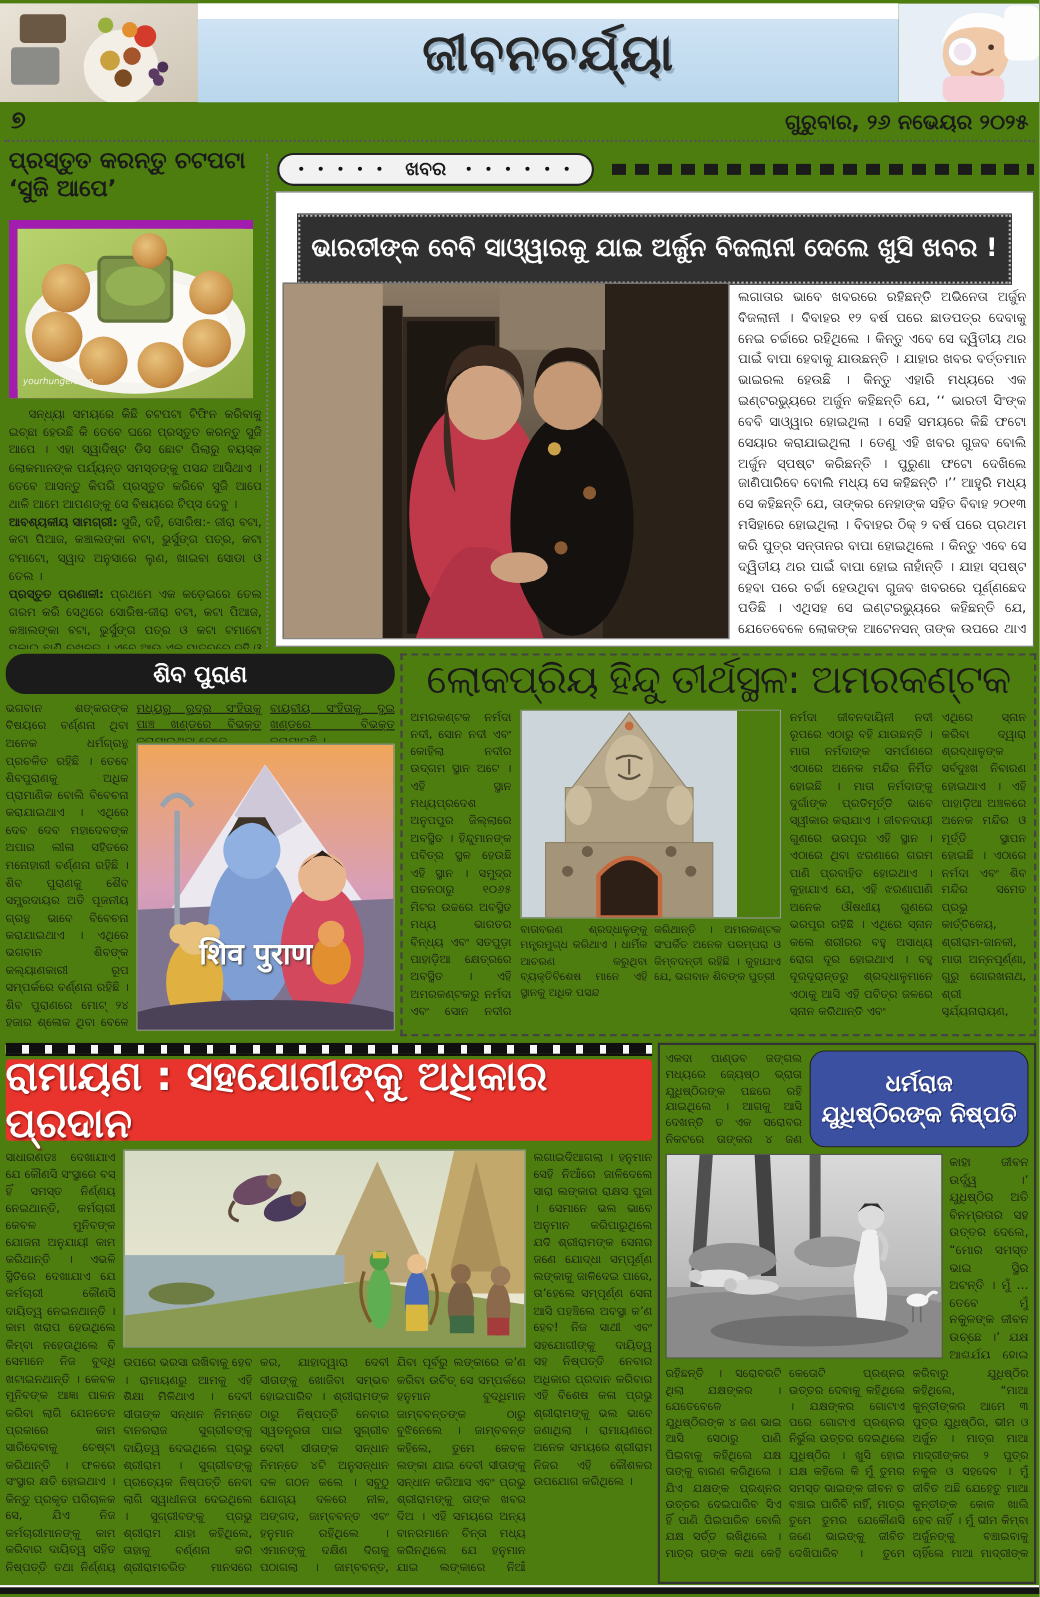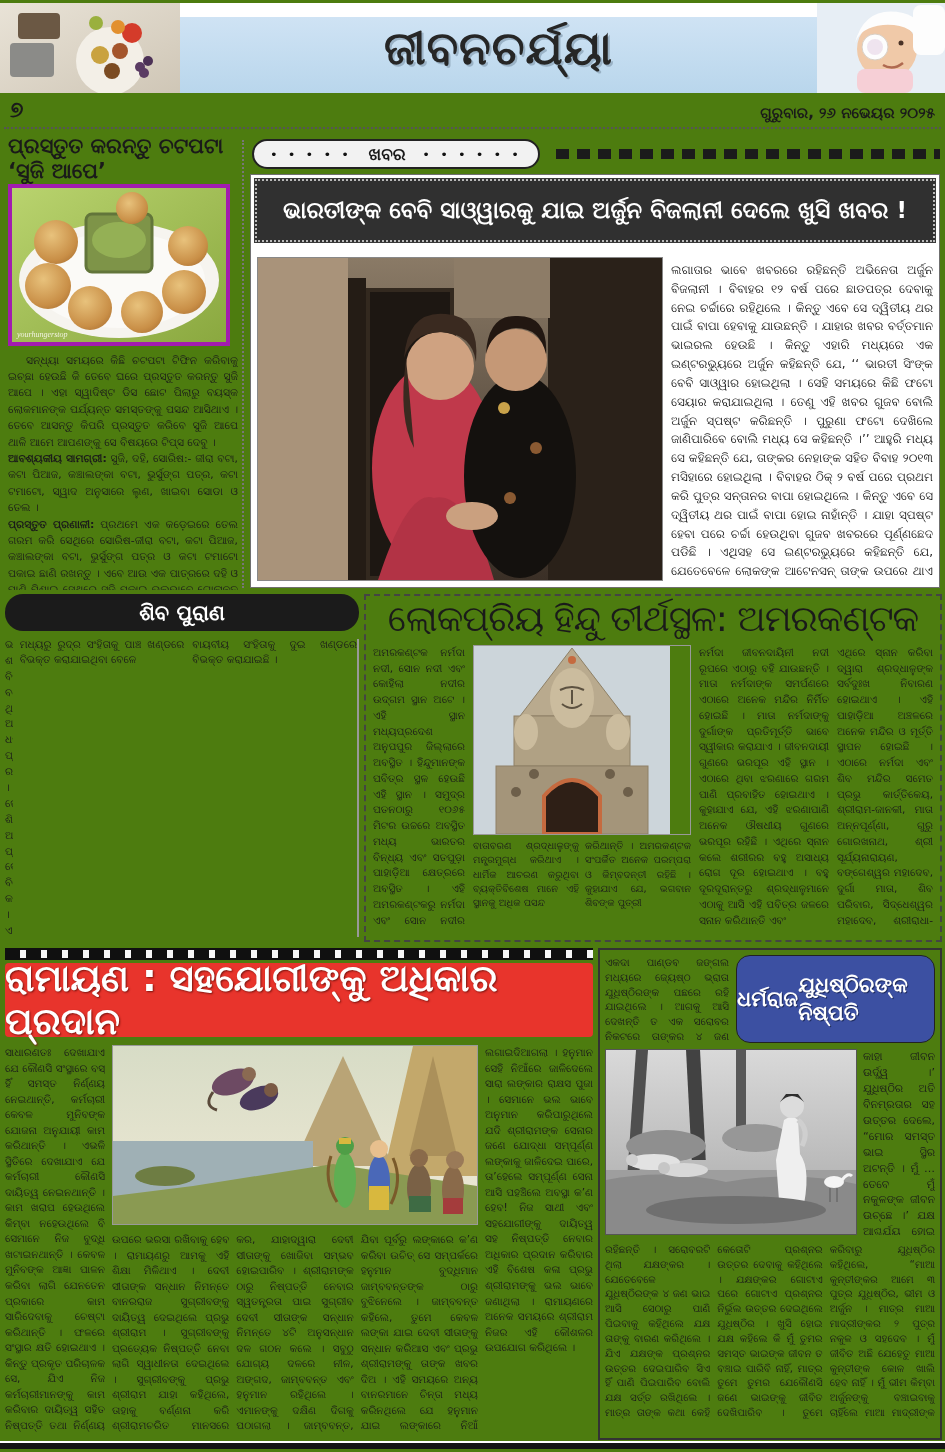--- a/index.html
+++ b/index.html
@@ -6,62 +6,62 @@
   body { background:#e9e9e9; font-family:"DejaVu Sans","Liberation Sans",sans-serif; }
   .page { position:relative; width:945px; height:1452px; margin:0 auto; background:#4d7c0f; overflow:hidden; color:#1a1a1a; }
 
   
   .masthead { position:absolute; left:0; top:3px; width:945px; height:90px; display:flex; }
   .mast-img { height:90px; overflow:hidden; }
   .mast-band { flex:1; background:linear-gradient(#ffffff 0 14px, #cfe3f4 14px, #b9d6ec); display:flex; align-items:center; justify-content:center; }
   .mast-title { font-size:46px; font-weight:800; color:#262626; letter-spacing:1px; text-shadow:2px 2px 0 #9ab2c6; }
   .dateline { position:absolute; left:10px; top:94px; width:925px; height:28px; display:flex; justify-content:space-between; align-items:flex-end; }
   .pageno { font-size:22px; font-weight:800; }
-  .pagedate { font-size:15px; font-weight:700; }
+  .pagedate { font-size:19px; font-weight:700; }
   .toprule { position:absolute; left:4px; top:127px; width:937px; border-top:2px dotted #555; }
 
   
   .recipe { position:absolute; left:8px; top:134px; width:230px; height:456px; overflow:hidden; }
   .recipe-head { font-size:21px; font-weight:800; line-height:1.18; }
-  .recipe-photo { position:relative; margin-top:0; width:222px; height:162px; border:4px solid #a21caf; background:#9dbd52;font-family:Liberation Serif, serif; }
+  .recipe-photo { position:relative; margin-top:16px; width:222px; height:162px; border:8px solid #a21caf; background:#9dbd52; }
   .watermark { position:absolute; left:5px; bottom:3px; color:#f2f2e2; font-size:8px; font-style:italic; }
   .recipe-body { margin-top:7px; font-size:10.8px; line-height:1.52; text-align:justify; }
   .recipe-body p { text-indent:18px; }
   .lead-bold { font-weight:800; }
   .vdiv { position:absolute; left:242px; top:140px; height:448px; border-left:2px dotted #777; }
 
   
   .kicker-row { position:absolute; left:252px; top:138px; width:688px; height:32px; display:flex; align-items:center; }
   .kicker-pill { display:flex; align-items:center; justify-content:space-between; width:288px; height:30px; border:2px solid #222; border-radius:17px; background:#f2f2f2; padding:0 16px; }
   .kicker-dots { font-size:13px; letter-spacing:3px; color:#111; }
   .kicker-label { font-size:17px; font-weight:800; }
   .kicker-dashes { flex:1; height:10px; margin-left:16px; background:repeating-linear-gradient(90deg,#1b1b1b 0 13px, transparent 13px 21px); }
-  .news-block { position:absolute; left:250px; top:174px; width:690px; height:414px; border:1px solid #6f6f6f; background:#fff; padding:4px; }
+  .news-block { position:absolute; left:250px; top:174px; width:690px; height:414px; border:1px solid #6f6f6f; background:#fff; padding:20px; }
   .news-headline { background:#303030; color:#fff; border:2px dotted #b9b9b9; outline:1px solid #3a3a3a; text-align:center; font-weight:800; font-size:23px; line-height:1.25; padding:15px 4px; }
   .news-photo { position:absolute; left:6px; top:82px; width:406px; height:324px; background:#3a2f26; border:1px solid #888; }
   .news-text { position:absolute; left:420px; top:86px; width:262px; height:320px; font-size:12px; line-height:1.57; text-align:justify; overflow:hidden; }
 
   
   .shiva { position:absolute; left:5px; top:594px; width:354px; height:348px; overflow:hidden; }
   .shiva-head { height:37px; background:#1b1b1b; border-radius:18px; color:#fff; font-size:21px; font-weight:800; display:flex; align-items:center; justify-content:center; }
   .shiva-body { display:flex; gap:7px; margin-top:6px; height:300px; }
   .shiva-col1 { width:112px; font-size:10.6px; line-height:1.5; text-align:justify; overflow:hidden; }
-  .shiva-right { flex:1; display:flex; flex-direction:row; }
+  .shiva-right { flex:1; display:flex; flex-direction:column;text-decoration:underline; }
   .shiva-top { display:flex; gap:8px; height:37px; overflow:hidden; font-size:10.6px; line-height:1.4; text-align:justify; }
   .shiva-top div { flex:1; }
   .shiva-img { position:relative; flex:1; margin-top:2px; border:1px solid #999; overflow:hidden; }
   .shiva-overlay { position:absolute; left:0; right:18px; bottom:52px; text-align:center; color:#fff; font-size:27px; font-weight:700; text-shadow:1px 1px 2px #333; }
 
   
   .amar { position:absolute; left:364px; top:594px; width:578px; height:348px; border:2px dashed #444; padding:4px 7px; overflow:hidden; }
   .amar-head { font-size:36px; font-weight:400; text-align:center; line-height:1.08; letter-spacing:-1px; }
   .amar-cols { display:flex; gap:8px; margin-top:6px; height:280px; overflow:hidden; }
   .amar-col { font-size:10.5px; line-height:1.5; text-align:justify; overflow:hidden; }
   .amar-c1 { width:92px; }
-  .amar-mid { width:218px; display:flex; flex-direction:column; }
+  .amar-mid { width:237px; display:flex; flex-direction:column; }
   .amar-img { height:190px; border:1px solid #999; overflow:hidden; }
   .amar-caps { display:flex; gap:6px; margin-top:4px; flex:1; overflow:hidden; }
   .amar-cap { flex:1; font-size:9.9px; line-height:1.45; text-align:justify; overflow:hidden; }
   .amar-c3 { width:130px; }
   .amar-c4 { flex:1; }
 
   
   .rama { position:absolute; left:5px; top:948px; width:588px; height:492px; overflow:hidden; }
   .film { height:12px; background:repeating-linear-gradient(90deg,#101010 0 15px,#f7f7f7 15px 21px); border-top:2px solid #101010; border-bottom:2px solid #101010; }
   .rama-banner { margin-top:3px; height:74px; background:#e8342c; border-radius:4px; color:#fff; font-size:37px; font-weight:800; display:flex; align-items:center; justify-content:center; text-shadow:1px 1px 2px #7a150f; }
@@ -71,21 +71,21 @@
   .rama-mid { width:366px; display:flex; flex-direction:column; }
   .rama-img { height:180px; border:1px solid #999; overflow:hidden; }
   .rama-under { display:flex; gap:7px; margin-top:7px; flex:1; overflow:hidden; }
   .rama-under .rama-col { flex:1; }
   .rama-c5 { flex:1; }
 
   
   .yudhi { position:absolute; left:598px; top:948px; width:344px; height:492px; border:2px solid #333; padding:5px; overflow:hidden; }
   .yudhi-top { display:flex; height:88px; }
   .yudhi-intro { width:124px; font-size:10.4px; line-height:1.42; text-align:justify; overflow:hidden; }
-  .yudhi-box { flex:1; margin-left:7px; background:#3c50a2; border:1px solid #222; border-radius:14px; color:#fff; display:flex; flex-direction:row; align-items:center; justify-content:center; font-weight:800; font-size:21px; line-height:1.35; text-shadow:1px 1px 0 #1d2a5e; }
+  .yudhi-box { flex:1; margin-left:7px; background:#3c50a2; border:1px solid #222; border-radius:14px; color:#fff; display:flex; flex-direction:column; align-items:center; justify-content:center; font-weight:800; font-size:21px; line-height:1.35; text-shadow:1px 1px 0 #1d2a5e; }
   .yudhi-mid { display:flex; margin-top:6px; height:186px; }
   .yudhi-img { width:252px; border:1px solid #555; overflow:hidden; }
   .yudhi-side { flex:1; margin-left:6px; font-size:11px; line-height:1.45; text-align:justify; overflow:hidden; }
   .yudhi-bot { display:flex; gap:7px; margin-top:7px; height:178px; overflow:hidden; }
   .yudhi-bot div { flex:1; font-size:10.3px; line-height:1.44; text-align:justify; overflow:hidden; }
 
   .bottomrule { position:absolute; left:0; top:1441px; width:945px; height:8px; background:#141414; border-top:2px solid #fff; box-shadow:0 -3px 0 #141414 inset; }
 </style>
 </head>
 <body>

